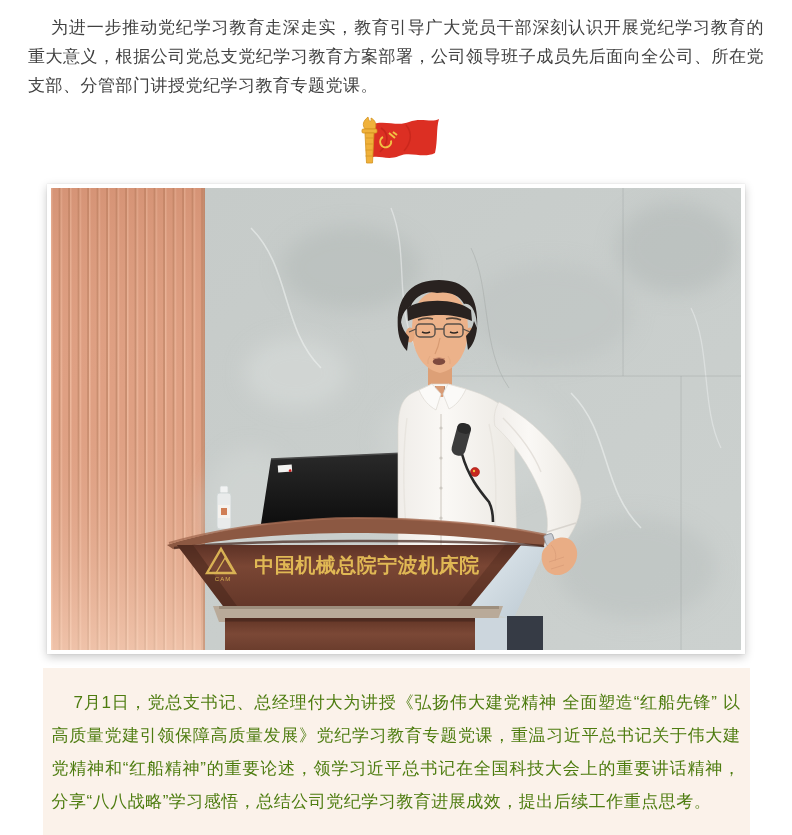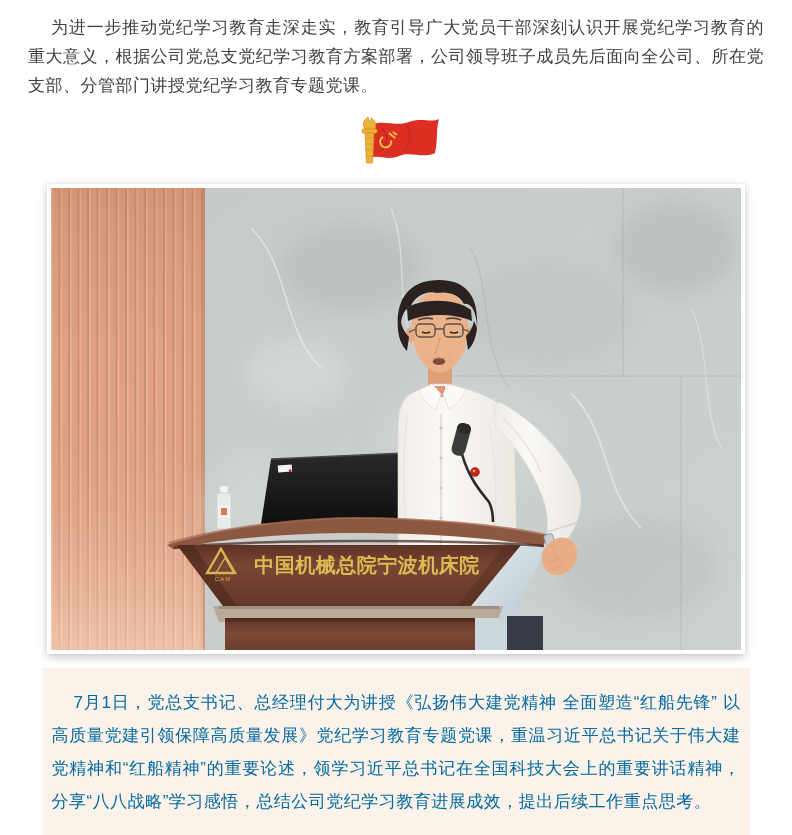--- a/index.html
+++ b/index.html
@@ -16,21 +16,21 @@
   .photo-frame{
     width:690px;height:462px;margin:18px auto 0 auto;padding:0;
     border:4px solid #ffffff;background:#fff;
     box-shadow:0 3px 9px rgba(0,0,0,.22),0 0 1px rgba(0,0,0,.15);
     text-decoration:underline;
   }
   .photo-frame svg{display:block;}
   .highlight{
     margin:14px auto 0 auto;width:707px;box-sizing:border-box;
     padding:18px 9px 18px 9px;background:var(--highlight-bg,#fbf2ea);
-    font-size:17px;line-height:33px;color:#0369a1;
+    font-size:17px;line-height:33px;color:#4d7c0f;
     text-align:justify;text-indent:22px;letter-spacing:.5px;
   }
 </style>
 </head>
 <body>
 
 <div class="page">
 
   <p class="intro">为进一步推动党纪学习教育走深走实，教育引导广大党员干部深刻认识开展党纪学习教育的重大意义，根据公司党总支党纪学习教育方案部署，公司领导班子成员先后面向全公司、所在党支部、分管部门讲授党纪学习教育专题党课。</p>
 

